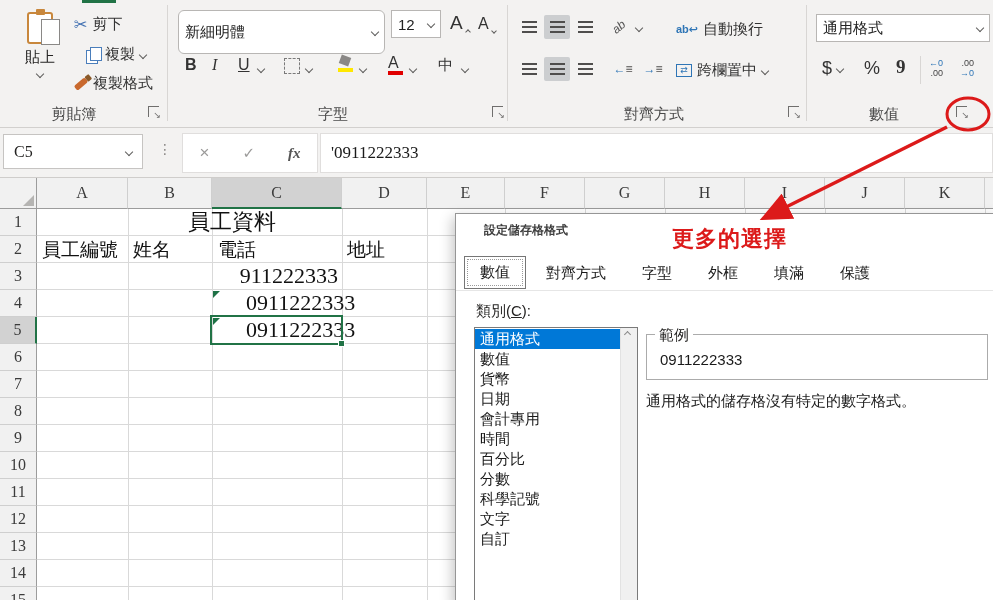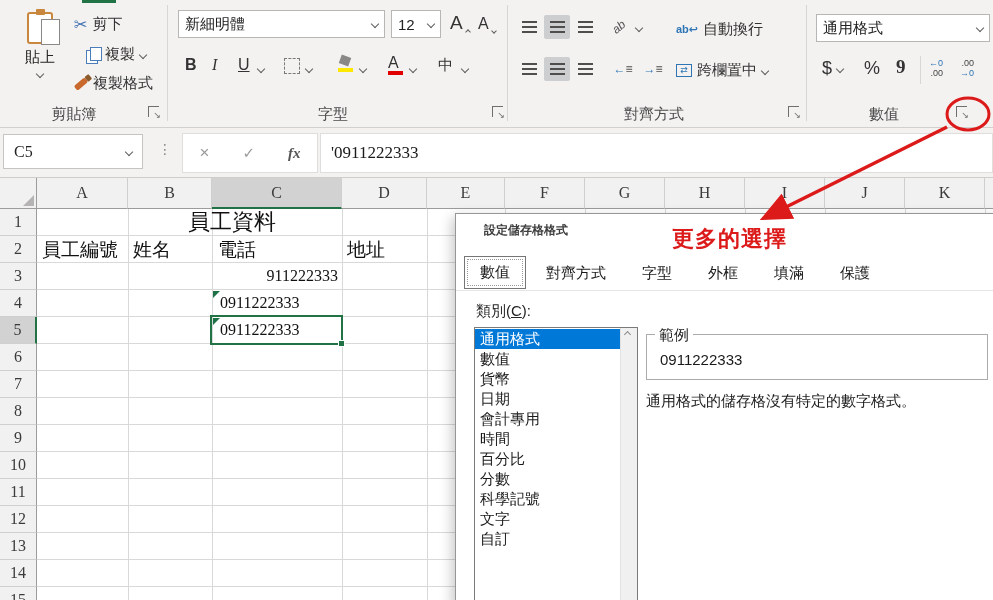--- a/index.html
+++ b/index.html
@@ -88,21 +88,21 @@
     background-repeat:repeat, no-repeat,no-repeat,no-repeat,no-repeat,no-repeat,no-repeat,no-repeat,no-repeat,no-repeat,no-repeat,no-repeat;
     background-size:100% 100%, 1px 100%,1px 100%,1px 100%,1px 100%,1px 100%,1px 100%,1px 100%,1px 100%,1px 100%,1px 100%,1px 100%;
     background-position:0 0, 91px 0,175px 0,305px 0,390px 0,468px 0,548px 0,628px 0,708px 0,788px 0,868px 0,948px 0;
     font-family:"Liberation Serif","DejaVu Serif",serif; color:#111; }
   .sheet-title { position:absolute; left:0; top:0; width:390px; height:27px; text-align:center;
     font-size:22px; line-height:26px; }
   .sh { position:absolute; top:28px; height:27px; line-height:26px; font-size:19px; }
   .sh:nth-child(1){left:5px} .sh:nth-child(2){left:96px} .sh:nth-child(3){left:181px} .sh:nth-child(4){left:310px}
   .ids { position:absolute; left:0; top:54px; width:87px; display:flex; flex-direction:column; text-align:right; }
   .ids div { height:27px; line-height:26px; font-size:18px; }
-  .phone { position:absolute; height:27px; line-height:26px; font-size:16px; }
+  .phone { position:absolute; height:27px; line-height:26px; font-size:22px;padding-left:26px; }
   .ph-c3 { left:175px; top:54px; width:126px; text-align:right; }
   .ph-c4 { left:183px; top:81px; } .ph-c5 { left:183px; top:108px; }
   .errtri { position:absolute; width:0; height:0; border-top:7px solid #1e7145; border-right:7px solid transparent; }
   .sel { position:absolute; left:173px; top:106px; width:133px; height:30px; border:2px solid #217346; }
   .sel .handle { position:absolute; right:-4px; bottom:-4px; width:7px; height:7px; background:#217346; border:1px solid #fff; }
   
   .dialog { position:absolute; left:455px; top:213px; width:545px; height:392px; background:#fff;
     border:1px solid #969696; box-shadow:-3px 4px 12px rgba(0,0,0,.22); }
   .dlg-title { position:absolute; left:28px; top:8px; font-size:12px; color:#404040;font-weight:bold; }
   .tabs { position:absolute; left:8px; top:46px; height:29px; display:flex; align-items:flex-end; }
@@ -150,21 +150,21 @@
       <span class="chev"></span>
     </div>
     <div class="rbtn" style="left:74px; top:74px;">
       <span class="brushicon"></span>
       <span>複製格式</span>
     </div>
     <div class="grplabel" style="left:10px; width:128px;">剪貼簿</div>
     <span class="launcher" style="left:148px; top:106px;"></span>
     <div class="vsep" style="left:167px;"></div>
 
-    <div class="combo" style="left:178px; top:10px; width:207px; height:28px;">
+    <div class="combo" style="left:178px; top:10px; width:207px; height:44px;border-radius:6px;">
       <span>新細明體</span>
       <span class="chev"></span>
     </div>
     <div class="combo" style="left:391px; top:10px; width:50px; height:28px;">
       <span>12</span>
       <span class="chev"></span>
     </div>
     <div class="fbtn" style="left:450px; top:12px; font-size:19px;">
       <span>A</span>
         <span class="chev chev-up" style="width:4px;height:4px;"></span>

